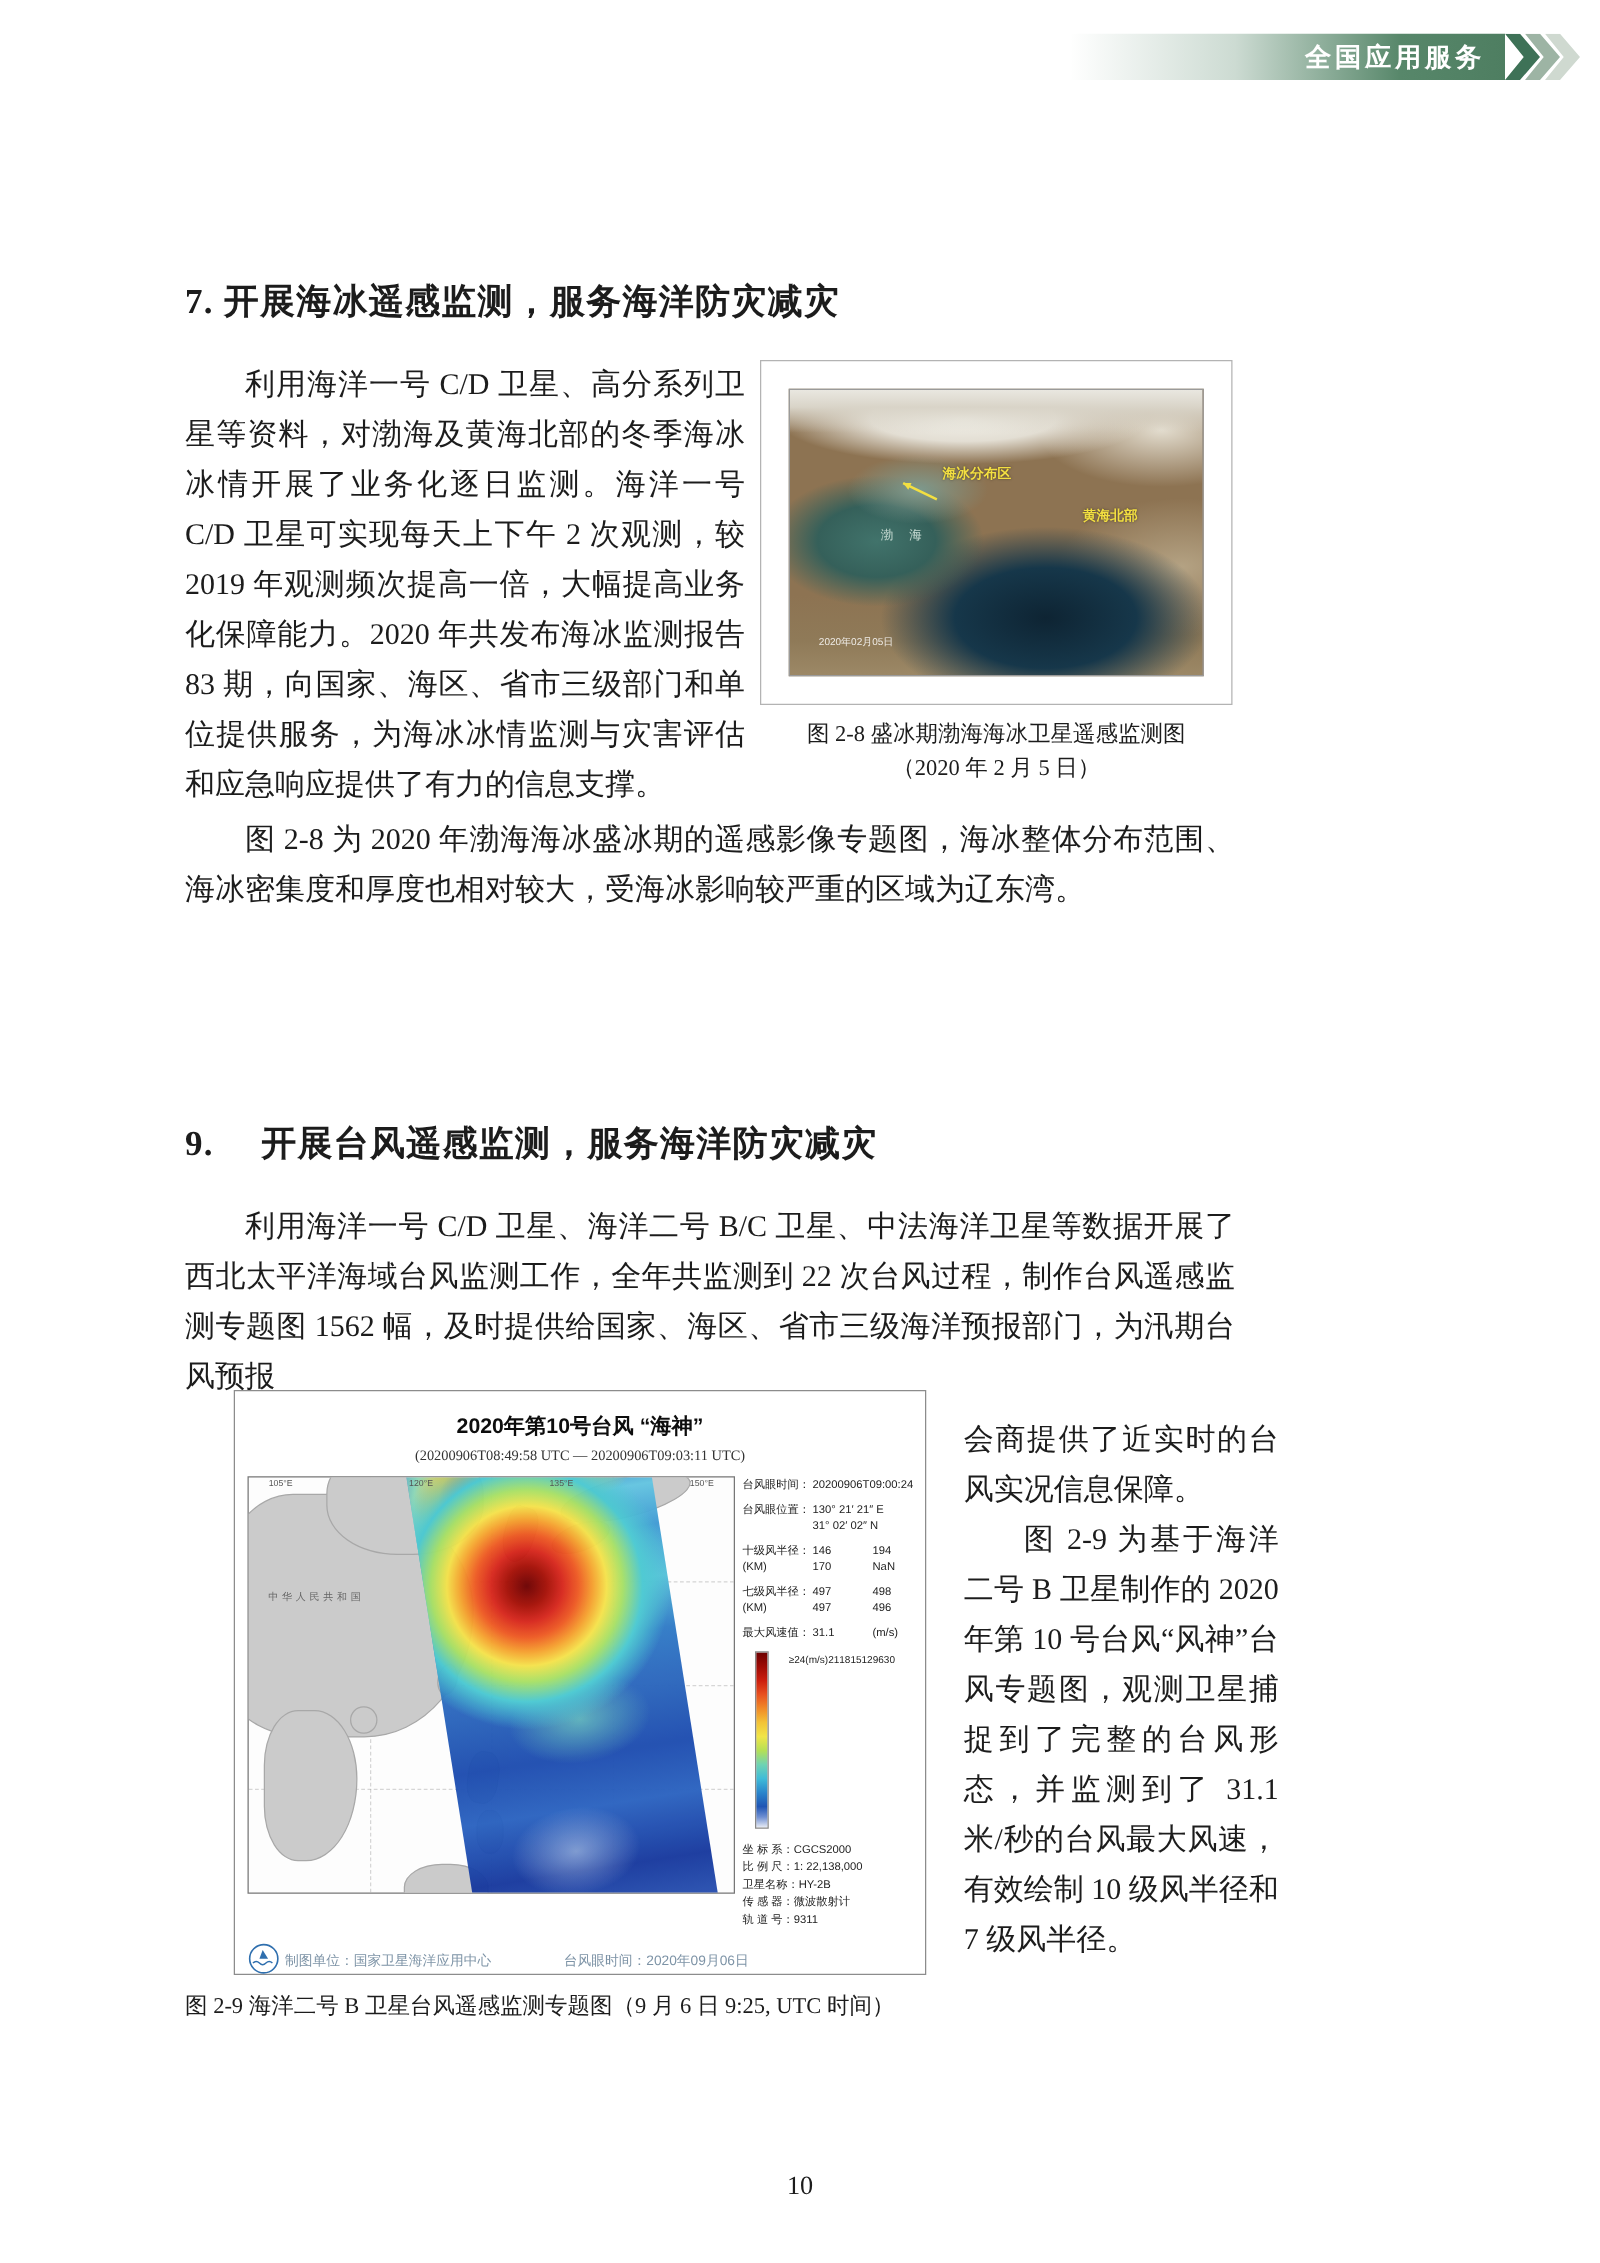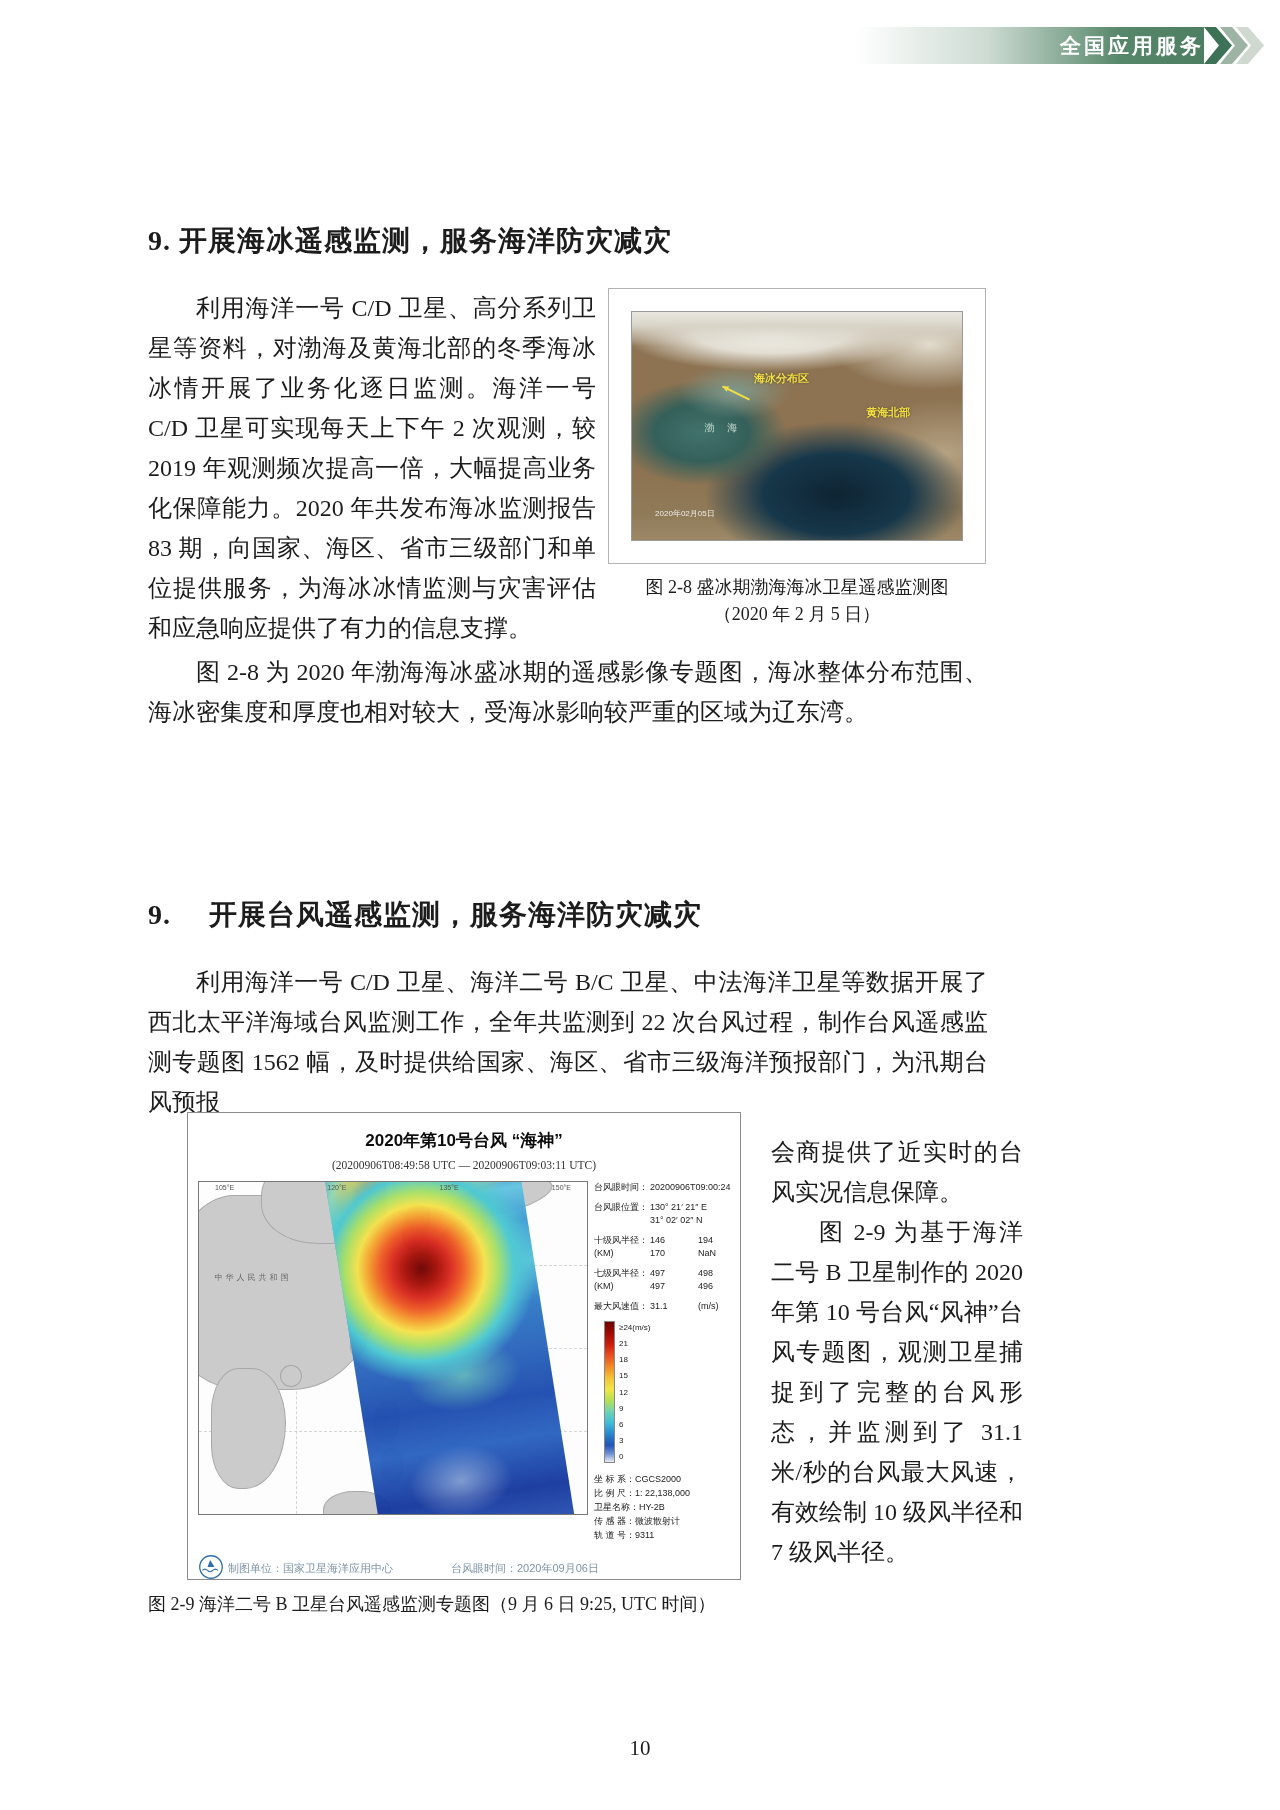--- a/index.html
+++ b/index.html
@@ -2,20 +2,21 @@
 <html><head>
 <meta charset="utf-8">
 <style>
   html,body{margin:0;padding:0;background:#ffffff;}
   .page{position:relative;width:1280px;height:1810px;background:#ffffff;overflow:hidden;
         font-family:"Liberation Serif","DejaVu Serif",serif;color:#1c1c1c;}
 
   
   .banner{position:absolute;top:27px;left:856px;display:flex;height:37px;}
   .banner-bar{width:348px;height:100%;box-sizing:border-box;display:flex;align-items:center;justify-content:flex-end;
+     padding-right:16px;
      background:linear-gradient(90deg,rgba(87,135,106,0) 0%,rgba(87,135,106,0.30) 38%,#57876a 76%,#4e7e61 100%);}
   .banner-label{color:#fff;font-family:"Liberation Sans","DejaVu Sans",sans-serif;font-weight:bold;
      font-size:21px;letter-spacing:3px;white-space:nowrap;}
   .chevrons{display:block;}
 
   
   .sec-heading{position:absolute;left:148px;font-size:28px;font-weight:bold;letter-spacing:1px;white-space:nowrap;}
   .body-text{font-size:24px;line-height:40px;text-align:justify;}
   .indent{text-indent:2em;}
   .para-full{position:absolute;left:148px;width:840px;}
@@ -69,21 +70,21 @@
 
   .info{width:138px;margin-left:6px;font-size:9px;color:#222;line-height:13px;}
   .irow{display:flex;white-space:nowrap;justify-content:center;}
   .il{width:56px;flex:none;}
   .ia{width:48px;flex:none;}
   .ib{flex:1;}
   .gap{margin-top:7px;}
   .cbar-wrap{display:flex;height:142px;margin:8px 0 0 10px;}
   .cbar{width:11px;height:100%;border:1px solid #888;box-sizing:border-box;
      background:linear-gradient(to bottom,#6d0000 0%,#9e0b05 8%,#cc1e0e 16%,#e8501f 24%,#f08a28 32%,#f3c337 40%,#f1e547 48%,#b5e055 56%,#6fd3b2 64%,#3fbcd8 72%,#2a86cc 80%,#1f55b4 88%,#6f8fd2 94%,#e8ecf5 100%);}
-  .cbar-ticks{display:flex;flex-direction:column;justify-content:space-between;margin-left:4px;font-size:8px;color:#222;}
+  .cbar-ticks{display:flex;flex-direction:row;justify-content:space-between;margin-left:16px;font-size:8px;color:#222;}
   .meta{margin-top:9px;line-height:14px;white-space:nowrap;}
   .fig29-footer{display:flex;align-items:center;margin-top:12px;font-size:11px;color:#7d93a6;}
   .fig29-footer .maker{margin-left:4px;}
   .fig29-footer .time{margin-left:58px;}
 
   .s9-right{width:252px;margin-left:30px;padding-top:20px;}
   .caption29{position:absolute;top:1592px;left:148px;width:600px;font-size:18px;}
 
   .page-num{position:absolute;top:1736px;left:0;width:100%;text-align:center;font-size:21px;}
 </style>
@@ -98,21 +99,21 @@
     </div>
     <span>
       <svg class="chevrons" width="62" height="37" viewBox="0 0 62 37">
         <polygon points="0,0 12,0 28,18.5 12,37 0,37 15,18.5" fill="#3e7257"></polygon>
         <polygon points="16,0 28,0 44,18.5 28,37 16,37 31,18.5" fill="#9db4a4"></polygon>
         <polygon points="32,0 44,0 60,18.5 44,37 32,37 47,18.5" fill="#cfd9d0"></polygon>
       </svg>
     </span>
   </div>
 
-  <div class="sec-heading" style="top:222px;">9. 开展海冰遥感监测，服务海洋防灾减灾</div>
+  <div class="sec-heading" style="top:222px;">7. 开展海冰遥感监测，服务海洋防灾减灾</div>
 
   <div class="s8-row">
     <div class="s8-left body-text indent">利用海洋一号 C/D 卫星、高分系列卫星等资料，对渤海及黄海北部的冬季海冰冰情开展了业务化逐日监测。海洋一号 C/D 卫星可实现每天上下午 2 次观测，较 2019 年观测频次提高一倍，大幅提高业务化保障能力。2020 年共发布海冰监测报告 83 期，向国家、海区、省市三级部门和单位提供服务，为海冰冰情监测与灾害评估和应急响应提供了有力的信息支撑。</div>
     <div class="s8-right">
       <div class="fig28-box">
         <div class="fig28-img">
           <span class="fig28-label" style="left:37%;top:26%;">海冰分布区</span>
           <span class="fig28-arrow" style="left:27%;top:35%;"></span>
           <span class="fig28-label" style="left:71%;top:41%;">黄海北部</span>
           <span class="fig28-bohai" style="left:22%;top:48%;">渤 海</span>

